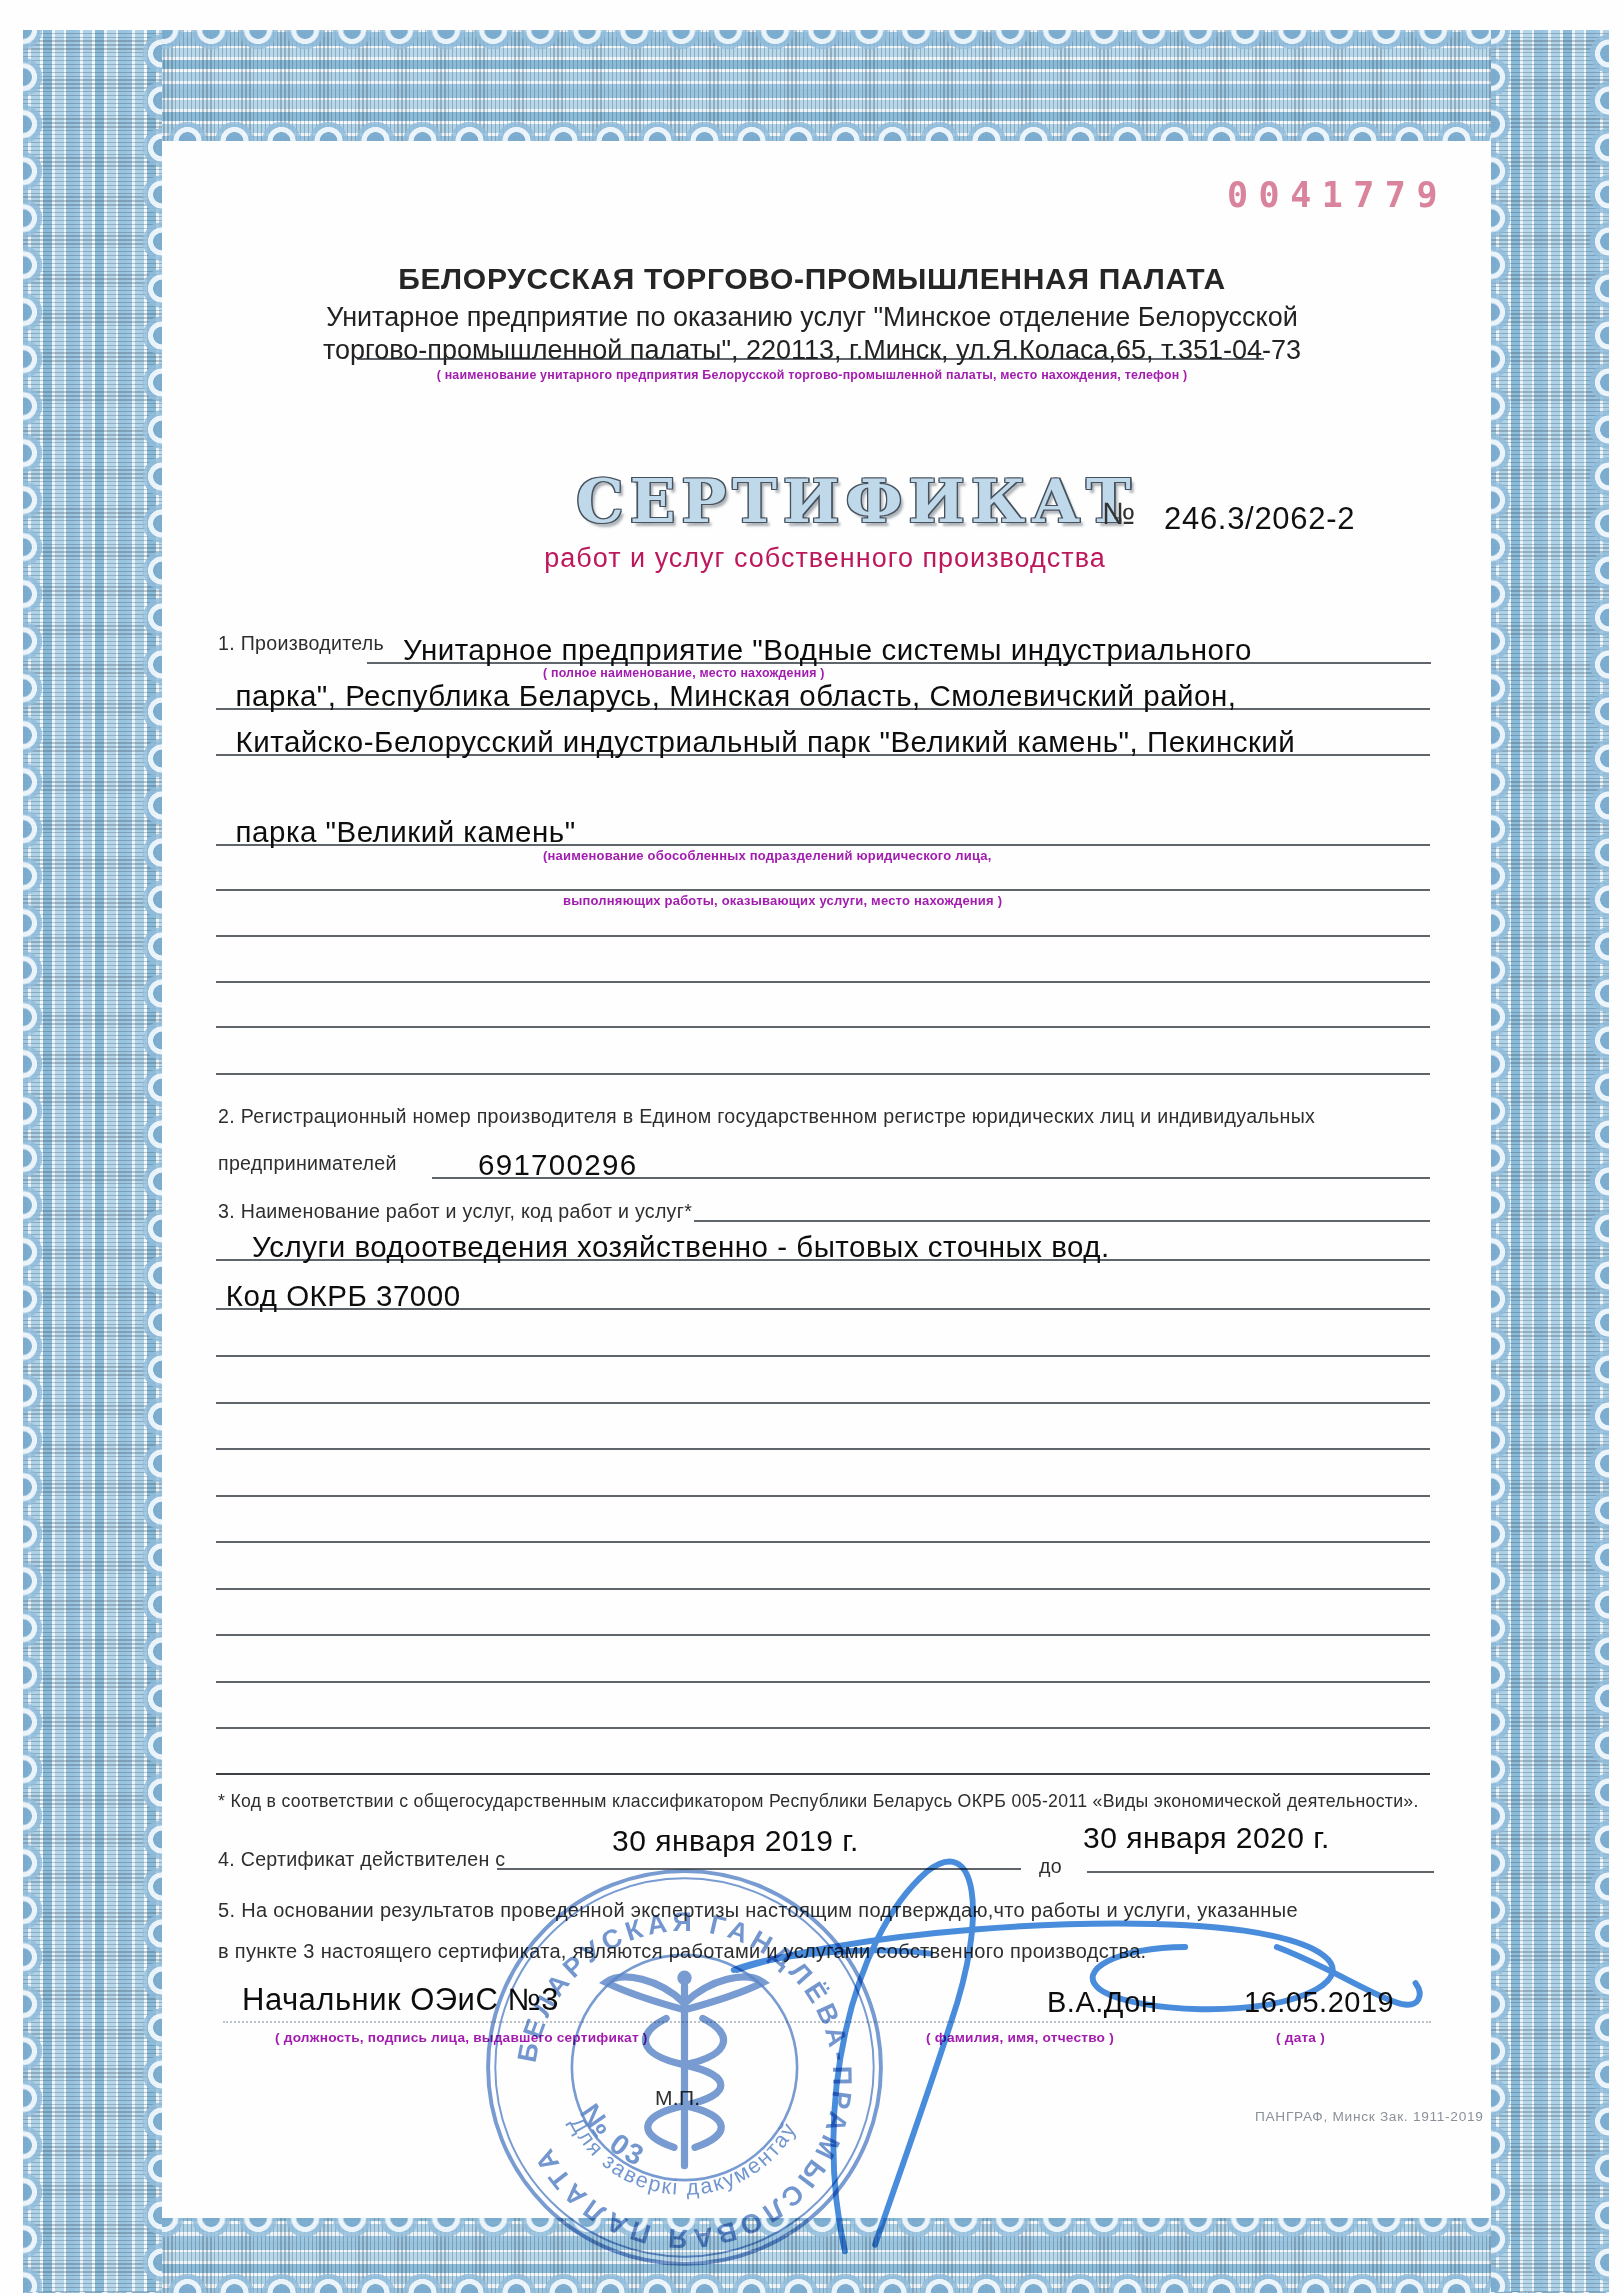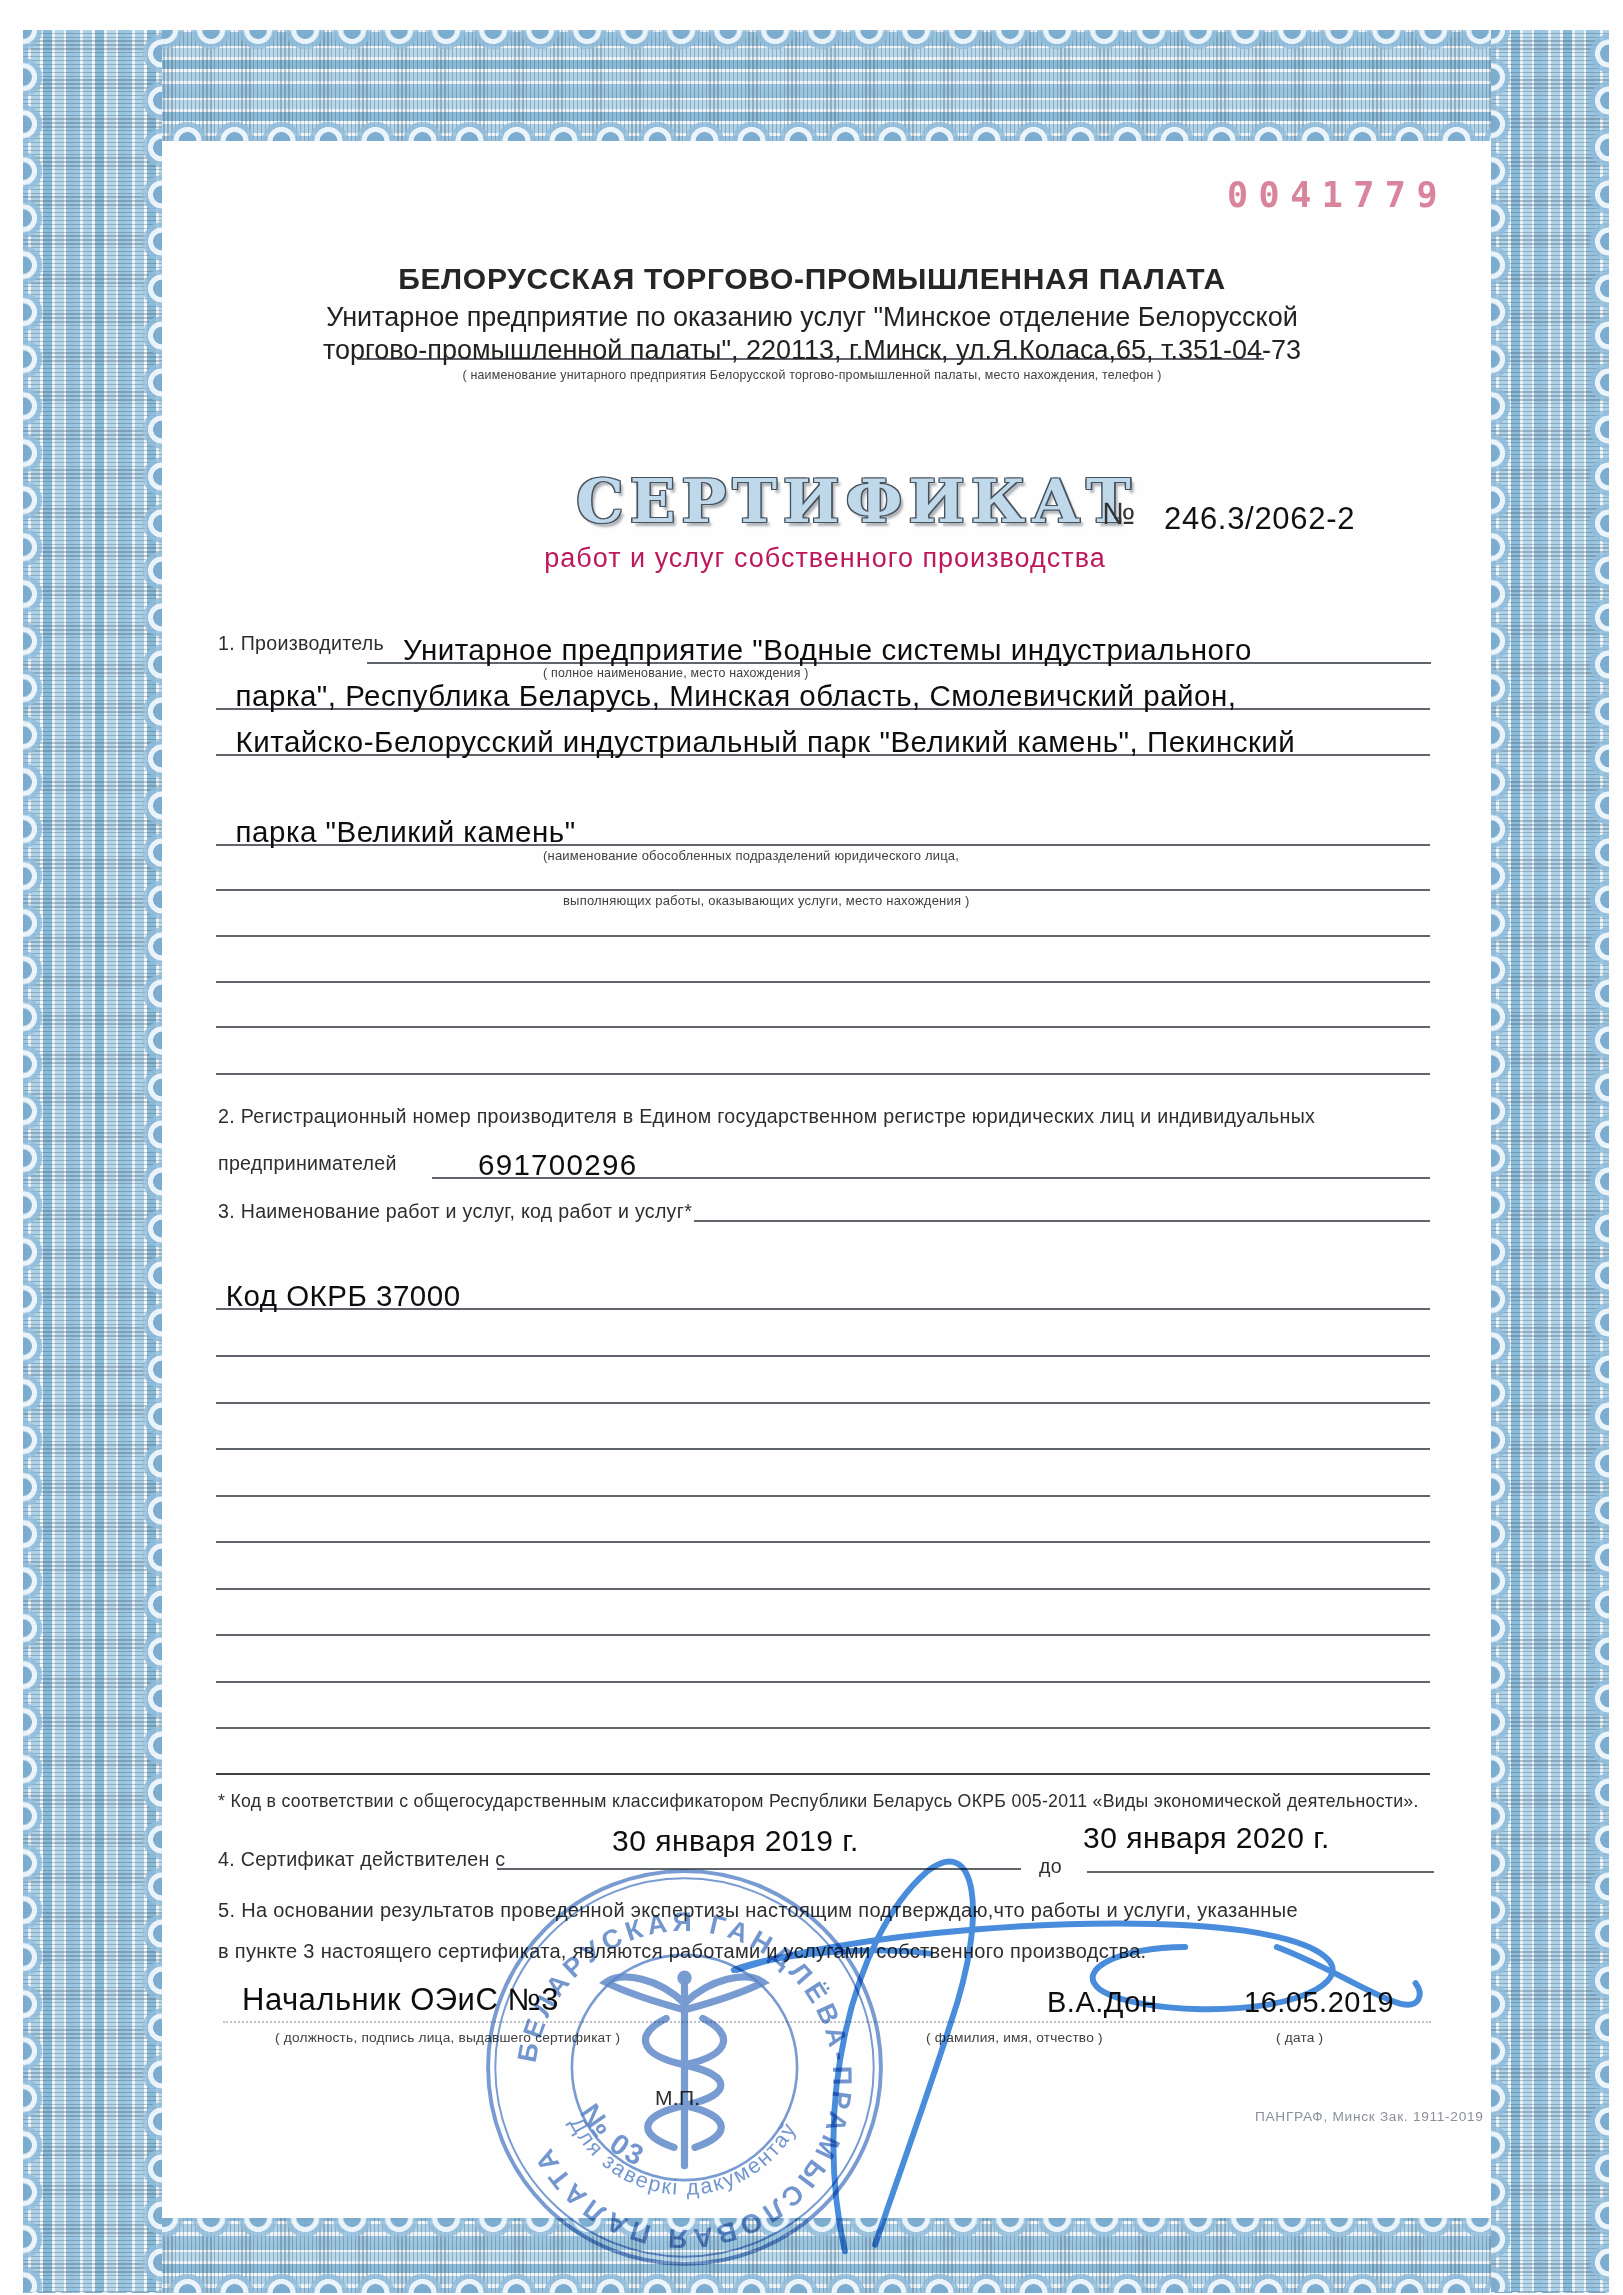--- a/index.html
+++ b/index.html
@@ -22,21 +22,21 @@
       radial-gradient(circle at 100% 50%, rgba(122,171,206,.95) 0 8.5px, rgba(238,246,251,.95) 9.2px 13.7px, rgba(144,188,219,.8) 14.4px 19px, rgba(0,0,0,0) 19.6px),
       radial-gradient(circle at 0% 50%,   rgba(122,171,206,.95) 0 8.5px, rgba(238,246,251,.95) 9.2px 13.7px, rgba(144,188,219,.8) 14.4px 19px, rgba(0,0,0,0) 19.6px),
       repeating-linear-gradient(0deg, rgba(50,62,74,.28) 0 1.3px, rgba(0,0,0,0) 1.3px 3.9px),
       repeating-linear-gradient(90deg, #9dc7e2 0 5.2px, #edf5fa 5.2px 8.5px, #aed2e8 8.5px 17px, #f3f9fc 17px 19.6px, #8abcda 19.6px 29px, #eef5fa 29px 32px, #b7d7ea 32px 41px, #f1f7fb 41px 43px, #98c4df 43px 52px);
     background-size:38px 47px,38px 47px,auto,auto;
     background-position:100% 0,0 23.6px,0 0,0 0;
     background-repeat:repeat-y,repeat-y,repeat,repeat;
   }
   
   .plabel{position:absolute;font-size:19.6px;letter-spacing:0.3px;color:#2e2e2e;white-space:nowrap;}
-  .cap{position:absolute;font-size:13px;color:#404040;white-space:nowrap;letter-spacing:0.2px;}
+  .cap{position:absolute;font-size:13px;color:#a21caf;white-space:nowrap;letter-spacing:0.2px;font-weight:bold;}
   .typed{position:absolute;font-size:29px;color:#0d0d0d;white-space:nowrap;letter-spacing:0.5px;}
   .fline{position:absolute;border-bottom:2px solid #60656b;}
   .fline>span{position:absolute;left:36px;bottom:-5.2px;font-size:29.5px;color:#0d0d0d;white-space:nowrap;letter-spacing:0.5px;}
   .rule{position:absolute;border-bottom:2px solid #60656b;}
   
   .serial{position:absolute;top:175px;right:175px;font-family:"DejaVu Sans Mono",monospace;
           font-size:35px;letter-spacing:10.5px;color:#d9849c;font-weight:bold;}
   .h1{position:absolute;top:262px;left:164px;width:1296px;text-align:center;font-size:30px;
       font-weight:bold;letter-spacing:0.7px;color:#262626;}
   .h2{position:absolute;left:164px;width:1296px;text-align:center;font-size:27px;color:#222;}
@@ -103,20 +103,23 @@
   <div class="rule" style="left:216px;top:1035px;width:1214px;height:38px;"></div>
 
   <div class="plabel" style="left:218px;top:1105px;">2. Регистрационный номер производителя в Едином государственном регистре юридических лиц и индивидуальных</div>
   <div class="plabel" style="left:218px;top:1152px;">предпринимателей</div>
   <div class="fline" style="left:432px;top:1139px;width:998px;height:38px;">
     <span style="left:46px;letter-spacing:1.3px;">691700296</span>
   </div>
 
   <div class="plabel" style="left:218px;top:1200px;">3. Наименование работ и услуг, код работ и услуг*</div>
   <div class="rule" style="left:694px;top:1182px;width:736px;height:38px;"></div>
+  <div class="fline" style="left:216px;top:1221px;width:1214px;height:38px;">
+    <span>Услуги водоотведения хозяйственно - бытовых сточных вод.</span>
+  </div>
   <div class="fline" style="left:216px;top:1270px;width:1214px;height:38px;">
     <span style="left:9.8px;">Код ОКРБ  37000</span>
   </div>
   <div class="rule" style="left:216px;top:1317px;width:1214px;height:38px;"></div>
   <div class="rule" style="left:216px;top:1364px;width:1214px;height:38px;"></div>
   <div class="rule" style="left:216px;top:1410px;width:1214px;height:38px;"></div>
   <div class="rule" style="left:216px;top:1457px;width:1214px;height:38px;"></div>
   <div class="rule" style="left:216px;top:1503px;width:1214px;height:38px;"></div>
   <div class="rule" style="left:216px;top:1550px;width:1214px;height:38px;"></div>
   <div class="rule" style="left:216px;top:1596px;width:1214px;height:38px;"></div>

